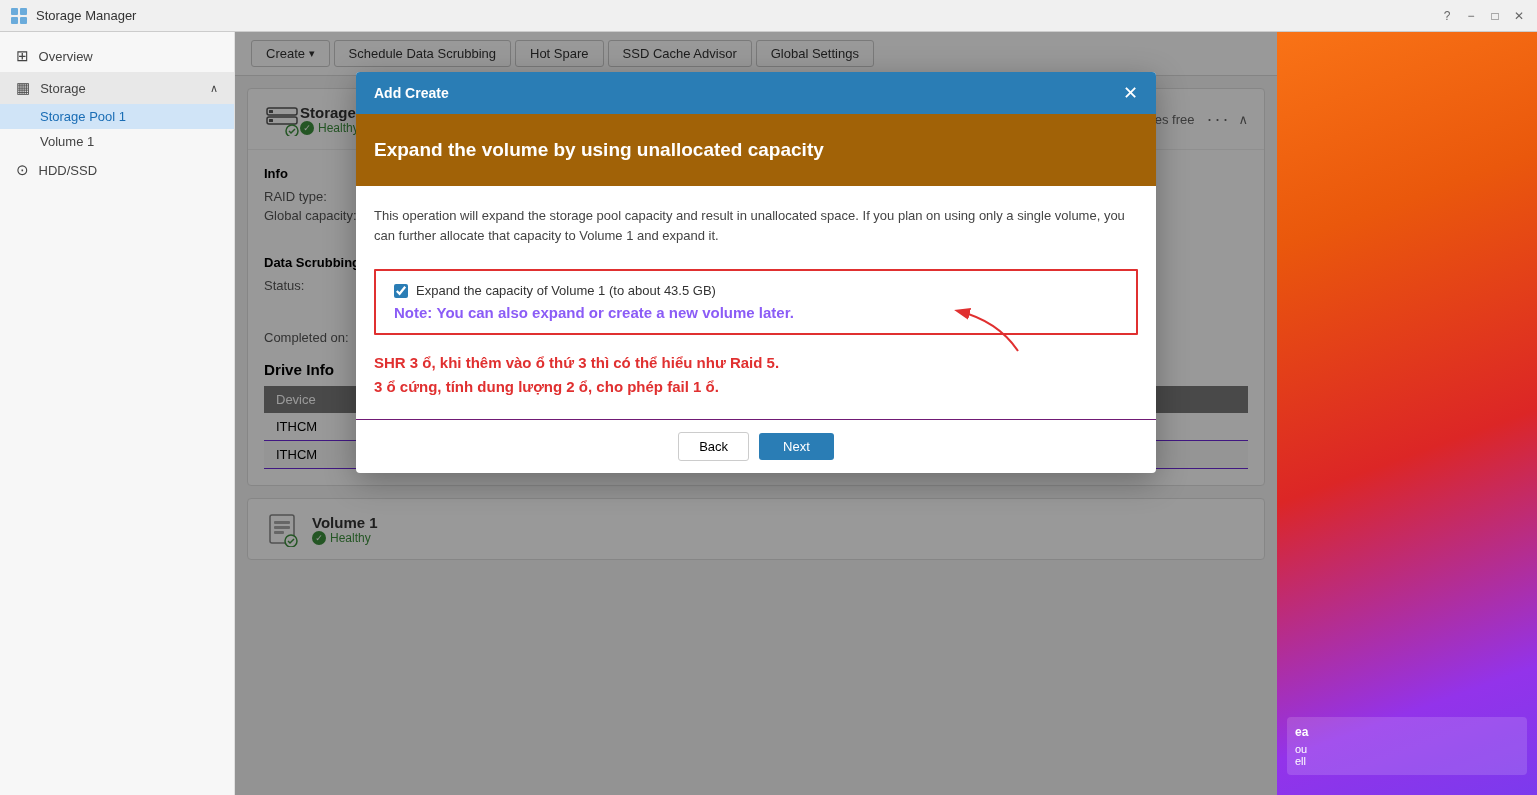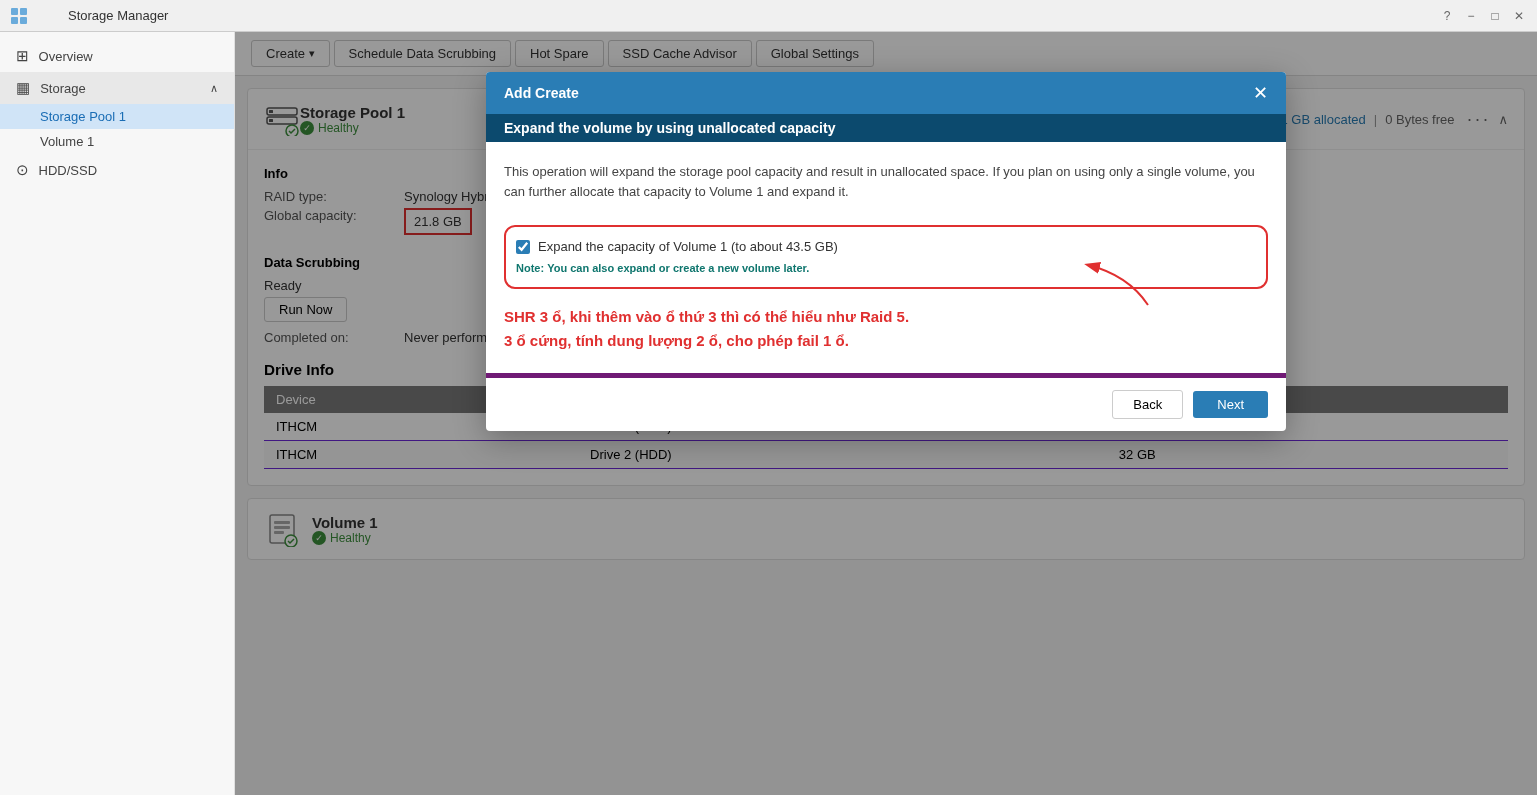--- a/index.html
+++ b/index.html
@@ -7,21 +7,20 @@
 
     
     .title-bar {
       background: #f0f0f0;
       height: 32px;
       display: flex;
       align-items: center;
       padding: 0 10px;
       border-bottom: 1px solid #ccc;
       position: relative;
-      gap: 32px;
     }
     .title-bar-icon { width: 18px; height: 18px; margin-right: 8px; }
     .title-bar-title { font-size: 13px; color: #333; flex: 1; }
     .title-bar-controls { display: flex; gap: 8px; margin-left: auto; }
     .title-bar-btn { width: 16px; height: 16px; display: flex; align-items: center; justify-content: center; font-size: 12px; color: #666; cursor: pointer; }
 
     
     .app-container {
       display: flex;
       height: calc(795px - 32px);
@@ -196,52 +195,52 @@
       background: #2a7db5;
       color: #fff;
       padding: 12px 18px;
       display: flex;
       align-items: center;
       justify-content: space-between;
     }
     .modal-title { font-size: 14px; font-weight: 600; }
     .modal-close { color: #fff; cursor: pointer; font-size: 18px; line-height: 1; }
     .modal-subtitle {
-      background: #0c4a6e;
+      background: #a16207;
       color: #fff;
-      padding: 6px 18px;
-      font-size: 14px;
+      padding: 25px 18px;
+      font-size: 19px;
       font-weight: 600;
     }
     .modal-body { padding: 20px 18px; }
     .modal-desc { font-size: 13px; color: #444; line-height: 1.5; margin-bottom: 24px; }
     .modal-checkbox-area {
       border: 2px solid #e03030;
-      border-radius: 11px;
-      padding: 12px 10px;
+      border-radius: 1px;
+      padding: 12px 18px;
       margin-bottom: 8px;
     }
     .modal-checkbox-row { display: flex; align-items: center; gap: 8px; margin-bottom: 6px; }
     .modal-checkbox { width: 14px; height: 14px; accent-color: #2a7db5; }
     .modal-checkbox-label { font-size: 13px; color: #333; }
-    .modal-note { font-size: 11px; color: #0f766e; }
+    .modal-note { font-size: 15px; color: #8b5cf6; }
     .modal-note span { font-weight: 700; }
     .modal-annotation {
       color: #e03030;
       font-size: 15px;
       font-weight: 600;
       margin-top: 16px;
       line-height: 1.6;
     }
     .modal-footer {
       display: flex;
-      justify-content: flex-end;
+      justify-content: center;
       align-items: center;
       padding: 12px 18px;
-      border-top: 5px solid #701a75;
+      border-top: 1px solid #701a75;
       gap: 10px;
     }
     .btn-back {
       padding: 6px 20px;
       border: 1px solid #ccc;
       background: #fff;
       border-radius: 3px;
       cursor: pointer;
       font-size: 13px;
     }
@@ -383,20 +382,21 @@
                     <span class="info-value">21.8 GB</span>
                   </div>
                 </div>
               </div>
             </div>
           </div>
 
           <div class="scrubbing-section">
             <h3>Data Scrubbing</h3>
             <div class="info-row">
+              <span class="info-label">Status:</span>
               <div>
                 <span class="info-value">Ready</span>
                 <br>
                 <button class="run-now-btn" style="margin-top:4px;">Run Now</button>
               </div>
             </div>
             <div class="info-row" style="margin-top:8px;">
               <span class="info-label">Completed on:</span>
               <span class="info-value">Never performed</span>
             </div>
@@ -495,14 +495,20 @@
 
         <div class="modal-footer">
           <button class="btn-back">Back</button>
           <button class="btn-next">Next</button>
         </div>
       </div>
     </div>
 
   </div>
 
+  <div class="bg-side" style="background: linear-gradient(160deg, #f97316 0%, #ea580c 25%, #dc2626 55%, #9333ea 85%, #7c3aed 100%); position:relative;">
+    <div style="position:absolute;bottom:20px;left:10px;right:10px;background:rgba(255,255,255,0.15);border-radius:4px;padding:8px;color:#fff;font-size:11px;">
+      <div style="color:#fff;font-size:12px;font-weight:600;margin-bottom:4px;">ea</div>
+      <div style="color:#fff;font-size:11px;">ou<br>ell</div>
+    </div>
+  </div>
 
 </div>
 
 </body></html>

